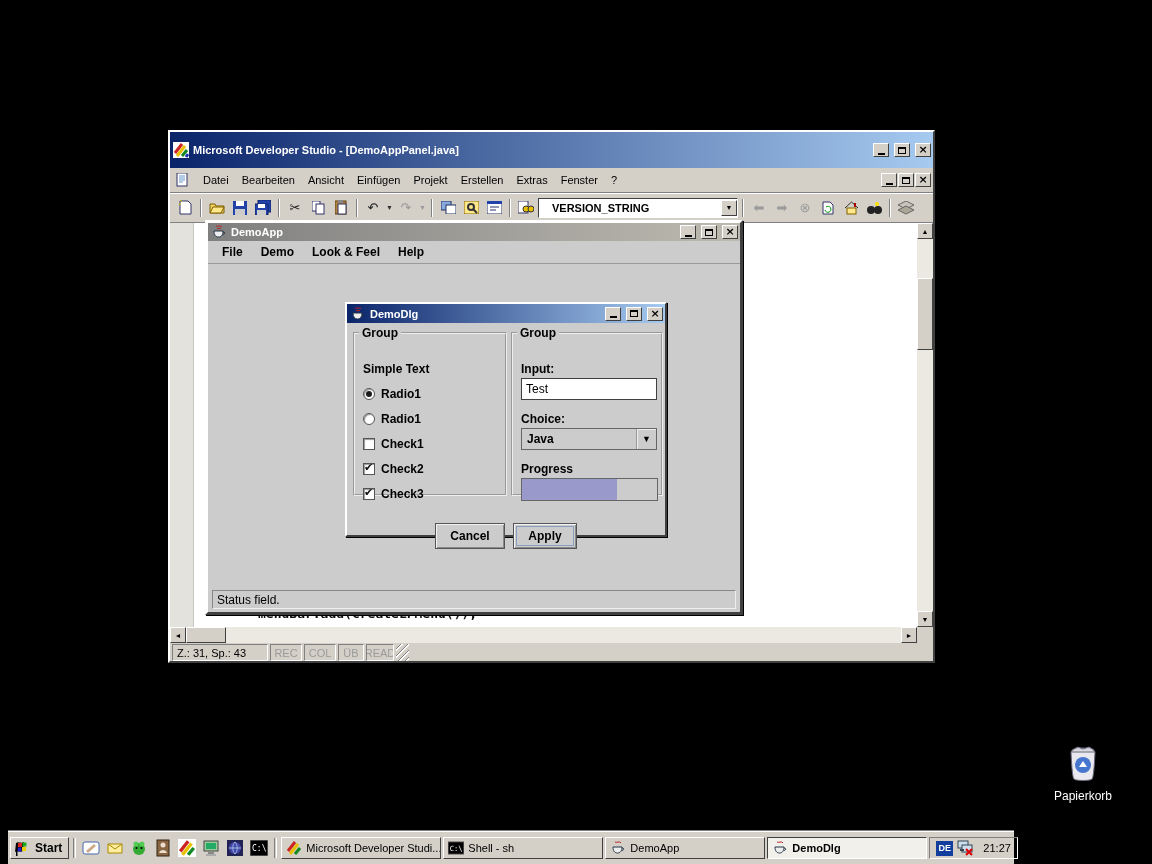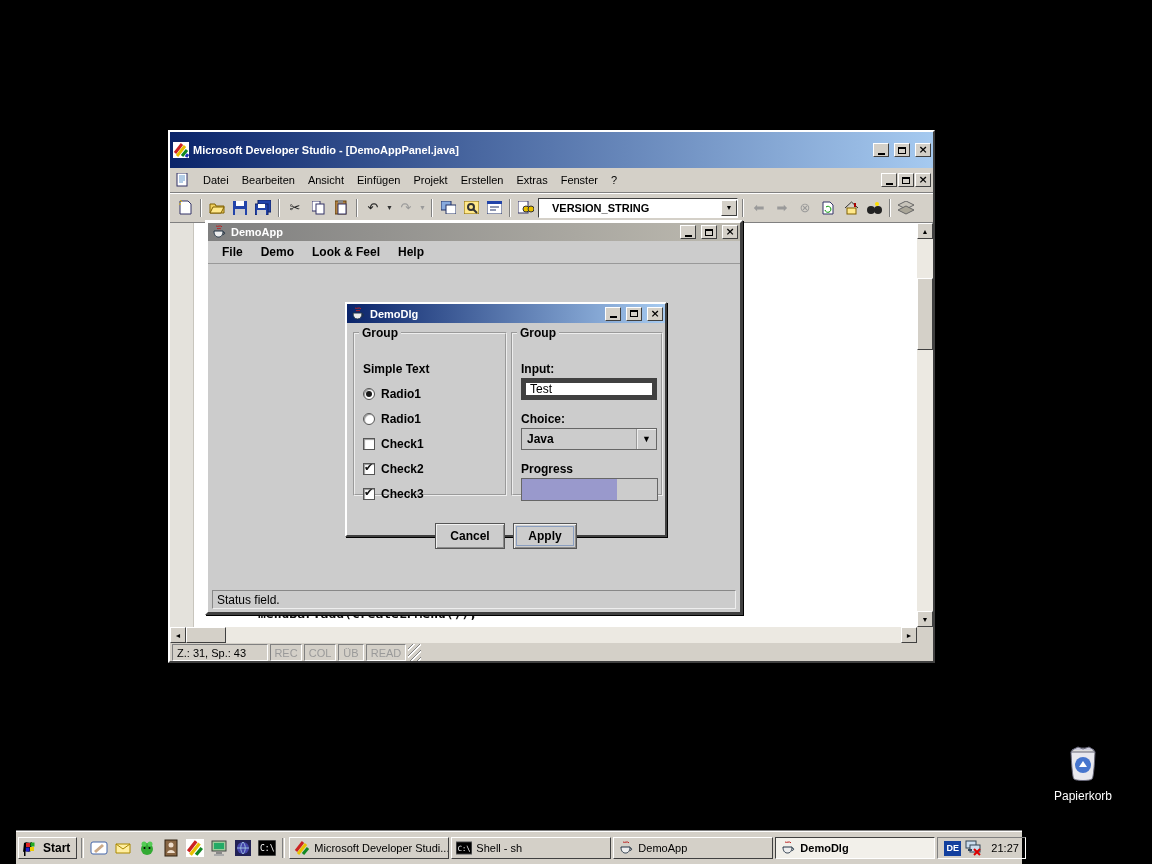--- a/index.html
+++ b/index.html
@@ -69,30 +69,30 @@
   .dlg-client { flex:1; position:relative; }
   fieldset.grp { position:absolute; border:2px groove #eee; padding:0; }
   fieldset.grp legend { font-size:12px; font-weight:bold; margin-left:4px; padding:0 3px; }
   .grp-l { left:6px; top:3px; width:154px; height:170px; }
   .grp-r { left:164px; top:3px; width:152px; height:170px; }
   .grow { position:absolute; left:8px; display:flex; align-items:center; gap:6px; font-size:12px; font-weight:bold; }
   .radio { width:12px; height:12px; border-radius:50%; background:#fff; border:1px solid #555; box-shadow:inset 1px 1px 1px #999; position:relative; flex:none; }
   .radio.on::after { content:''; position:absolute; inset:2px; border-radius:50%; background:#1a1a1a; }
   .cbox { width:12px; height:12px; background:#fff; border:1px solid #555; box-shadow:inset 1px 1px 1px #999; position:relative; flex:none; font-family:"DejaVu Sans",sans-serif; }
   .cbox.on::after { content:'✔'; position:absolute; left:0px; top:-3px; font-size:11px; color:#111; }
-  .tfield { position:absolute; left:8px; width:136px; height:22px; background:#fff; border:5px solid #404040; font:12px "Liberation Sans",sans-serif; padding:0 4px; color:#000; }
+  .tfield { position:absolute; left:8px; width:136px; height:22px; background:#fff; border:1px solid #404040; font:12px "Liberation Sans",sans-serif; padding:0 4px; color:#000; }
   .mcombo { position:absolute; left:8px; width:136px; height:22px; background:#ccc; border:1px solid #666; display:flex; align-items:center; font-size:12px; font-weight:bold; padding-left:5px; }
   .mcombo .arrow { margin-left:auto; width:20px; text-align:center; font-size:9px; border-left:1px solid #999; align-self:stretch; display:flex; align-items:center; justify-content:center; background:#ccc; box-shadow:inset 1px 1px 0 #eee; }
   .pbar { position:absolute; left:8px; width:137px; height:23px; border:1px solid #666; background:#ccc; }
   .pfill { height:100%; background:#9999cc; }
   .mbtn { position:absolute; height:26px; background:#ccc; border:1px solid #555; box-shadow:inset 1px 1px 0 #f2f2f2, inset -1px -1px 0 #8a8a8a; font:bold 12px "Liberation Sans",sans-serif; display:flex; align-items:center; justify-content:center; }
   .mbtn.focus { outline:1px solid #8a9ebf; outline-offset:-4px; }
 
   
-  #taskbar { position:absolute; left:16px; bottom:0; width:1006px; height:27px; background:#d4d0c8; border-top:1px solid #fff; box-shadow:0 -1px 0 #808080; display:flex; align-items:center; padding:16px 2px; gap:2px; z-index:10; }
+  #taskbar { position:absolute; left:8px; bottom:0; width:1006px; height:27px; background:#d4d0c8; border-top:1px solid #fff; box-shadow:0 -1px 0 #808080; display:flex; align-items:center; padding:16px 2px; gap:2px; z-index:10; }
   .startbtn { height:22px; display:flex; align-items:center; gap:3px; padding:0 6px 0 3px; background:#d4d0c8; border:1px solid; border-color:#fff #404040 #404040 #fff; font-weight:bold; font-size:12px; }
   .tb-sep { width:3px; height:20px; border-left:1px solid #808080; border-right:1px solid #fff; margin:0 2px; flex:none; }
   .ql { width:22px; height:22px; display:flex; align-items:center; justify-content:center; flex:none; }
   .taskbtn { width:160px; height:22px; display:flex; align-items:center; gap:4px; padding:0 4px; background:#d4d0c8; border:1px solid; border-color:#fff #404040 #404040 #fff; font-size:11px; white-space:nowrap; overflow:hidden; flex:none; }
   .taskbtn.active { background:#f2f0ea; border-color:#404040 #fff #fff #404040; font-weight:bold; }
   .tray { margin-left:auto; height:22px; display:flex; align-items:center; gap:4px; padding:0 6px; border:1px solid; border-color:#808080 #fff #fff #808080; font-size:11px; }
   .kbd-badge { width:17px; height:15px; background:#123f9e; color:#fff; font-size:9px; font-weight:bold; display:flex; align-items:center; justify-content:center; }
   .clock { padding-left:4px; }
 
   
@@ -277,21 +277,21 @@
       <span class="hsb-track"></span>
       <span class="sb-btn">►</span>
     </div>
     <div class="sb-corner"></div>
   </div>
   <div class="statusbar">
     <span class="sb-pane" style="width:96px;">Z.: 31, Sp.: 43</span>
     <span class="sb-pane sb-flag" style="width:32px;">REC</span>
     <span class="sb-pane sb-flag" style="width:32px;">COL</span>
     <span class="sb-pane sb-flag" style="width:26px;">ÜB</span>
-    <span class="sb-pane sb-flag" style="width:40px;">READ</span>
+    <span class="sb-pane sb-flag" style="width:28px;">READ</span>
     <span class="grip"></span>
   </div>
 </div>
 
 <div id="demoapp" class="w95 metal">
   <div class="titlebar tb-inactive">
     <svg class="icon16" viewBox="0 0 16 16">
         <path d="M3 7h9c0 4-1.8 6-4.5 6S3 11 3 7z" fill="#eee" stroke="#234"></path>
         <path d="M12 8c2.2-.4 2.2 2.6 0 2.4" stroke="#234" fill="none"></path>
         <path d="M5 2c2 1.2 4-1.2 6 .8" stroke="#b22" fill="none"></path>

